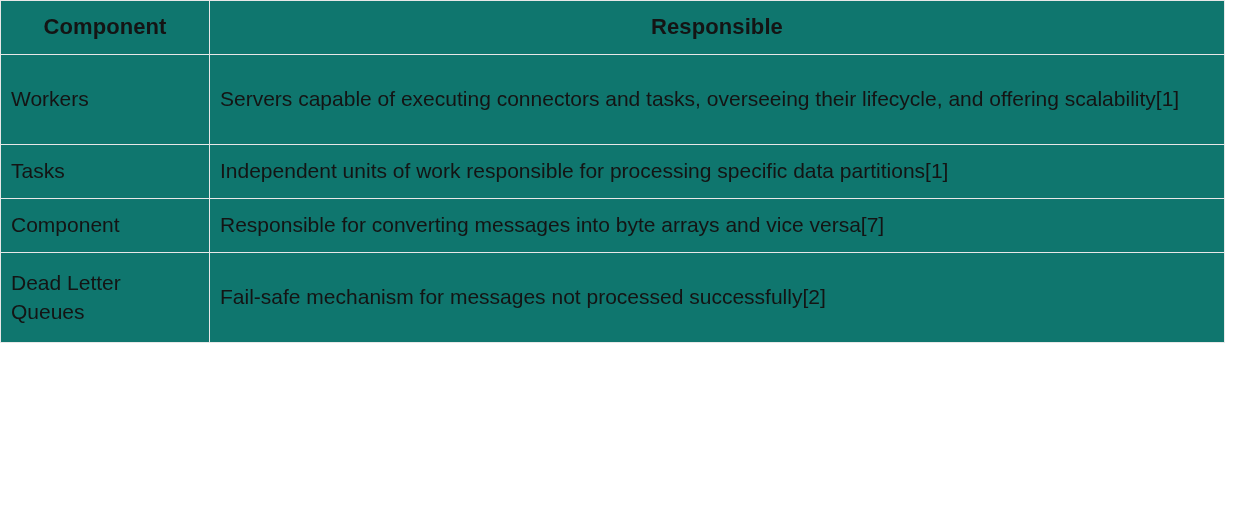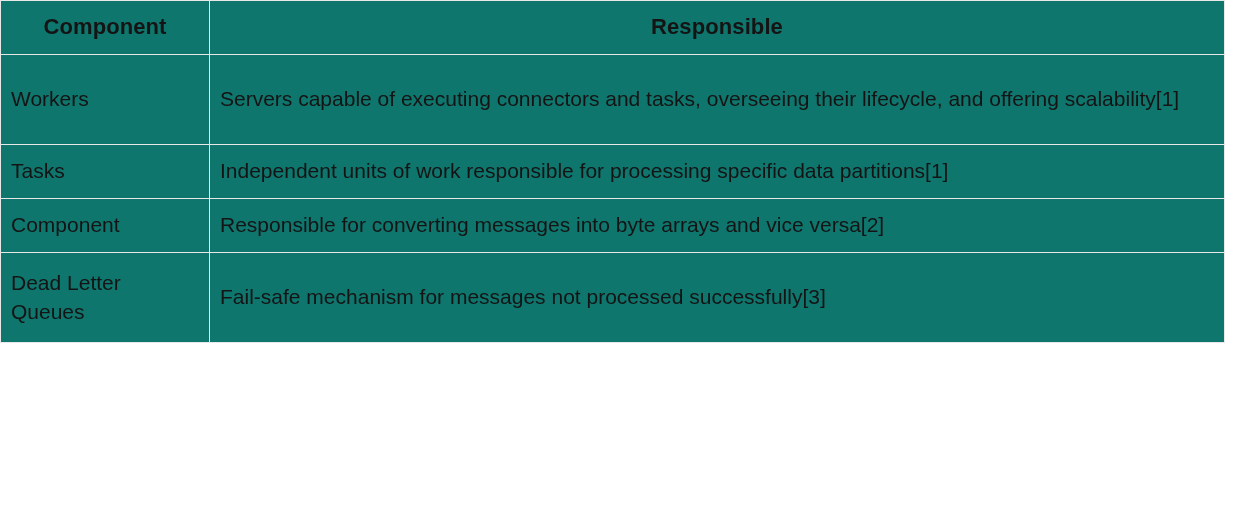--- a/index.html
+++ b/index.html
@@ -91,21 +91,21 @@
       <tr data-row="workers">
         <td class="cell-component">Workers</td>
         <td class="cell-description">Servers capable of executing connectors and tasks, overseeing their lifecycle, and offering scalability[1]</td>
       </tr>
       <tr data-row="tasks">
         <td class="cell-component">Tasks</td>
         <td class="cell-description">Independent units of work responsible for processing specific data partitions[1]</td>
       </tr>
       <tr data-row="converters">
         <td class="cell-component">Component</td>
-        <td class="cell-description">Responsible for converting messages into byte arrays and vice versa[2]</td>
+        <td class="cell-description">Responsible for converting messages into byte arrays and vice versa[7]</td>
       </tr>
       <tr data-row="dead-letter-queues">
         <td class="cell-component">Dead Letter Queues</td>
-        <td class="cell-description">Fail-safe mechanism for messages not processed successfully[3]</td>
+        <td class="cell-description">Fail-safe mechanism for messages not processed successfully[2]</td>
       </tr>
     </tbody>
   </table>
 </div>
 
 </body></html>

